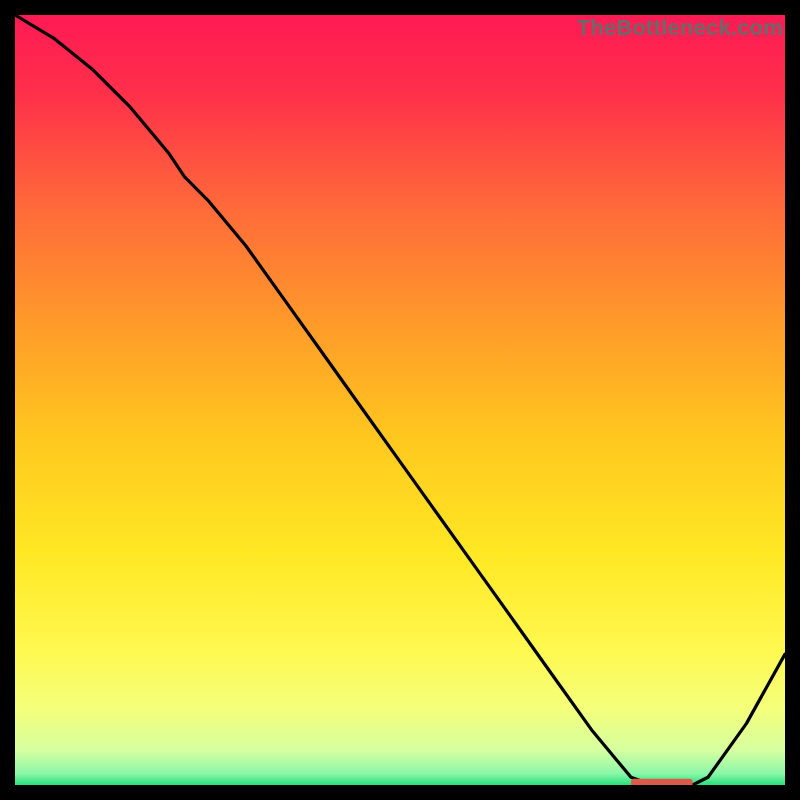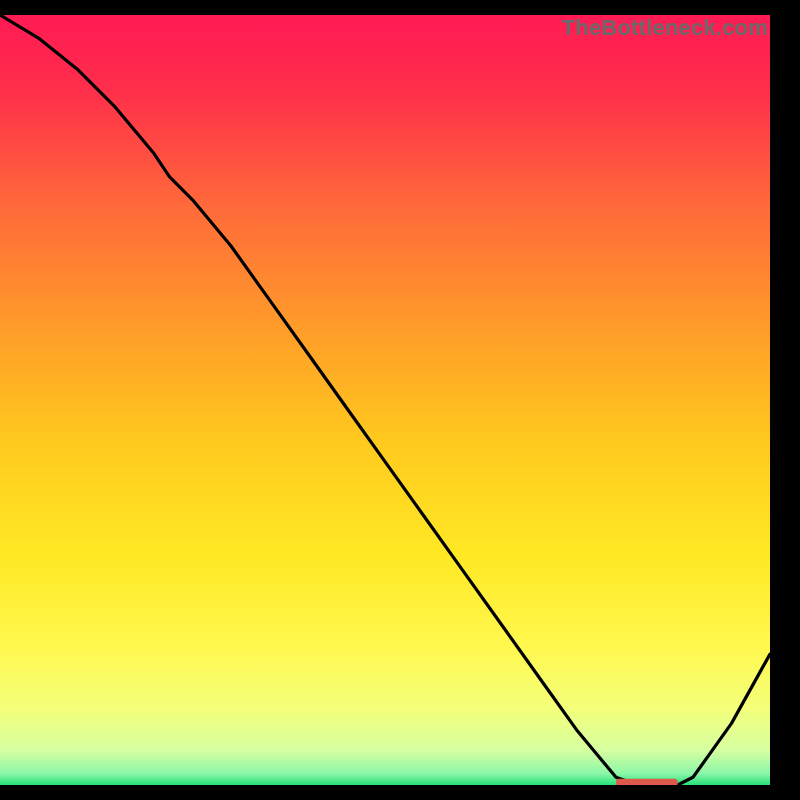--- a/index.html
+++ b/index.html
@@ -6,21 +6,21 @@
     margin: 0;
     padding: 0;
     width: 800px;
     height: 800px;
     background: #000;
     overflow: hidden;
     font-family: Arial, Helvetica, sans-serif;
   }
   .frame {
     position: absolute;
-    left: 0;
+    left: 15px;
     top: 15px;
     width: 770px;
     height: 770px;
     box-sizing: border-box;
   }
   .plot-area {
     position: absolute;
     left: 0;
     top: 0;
     width: 770px;

